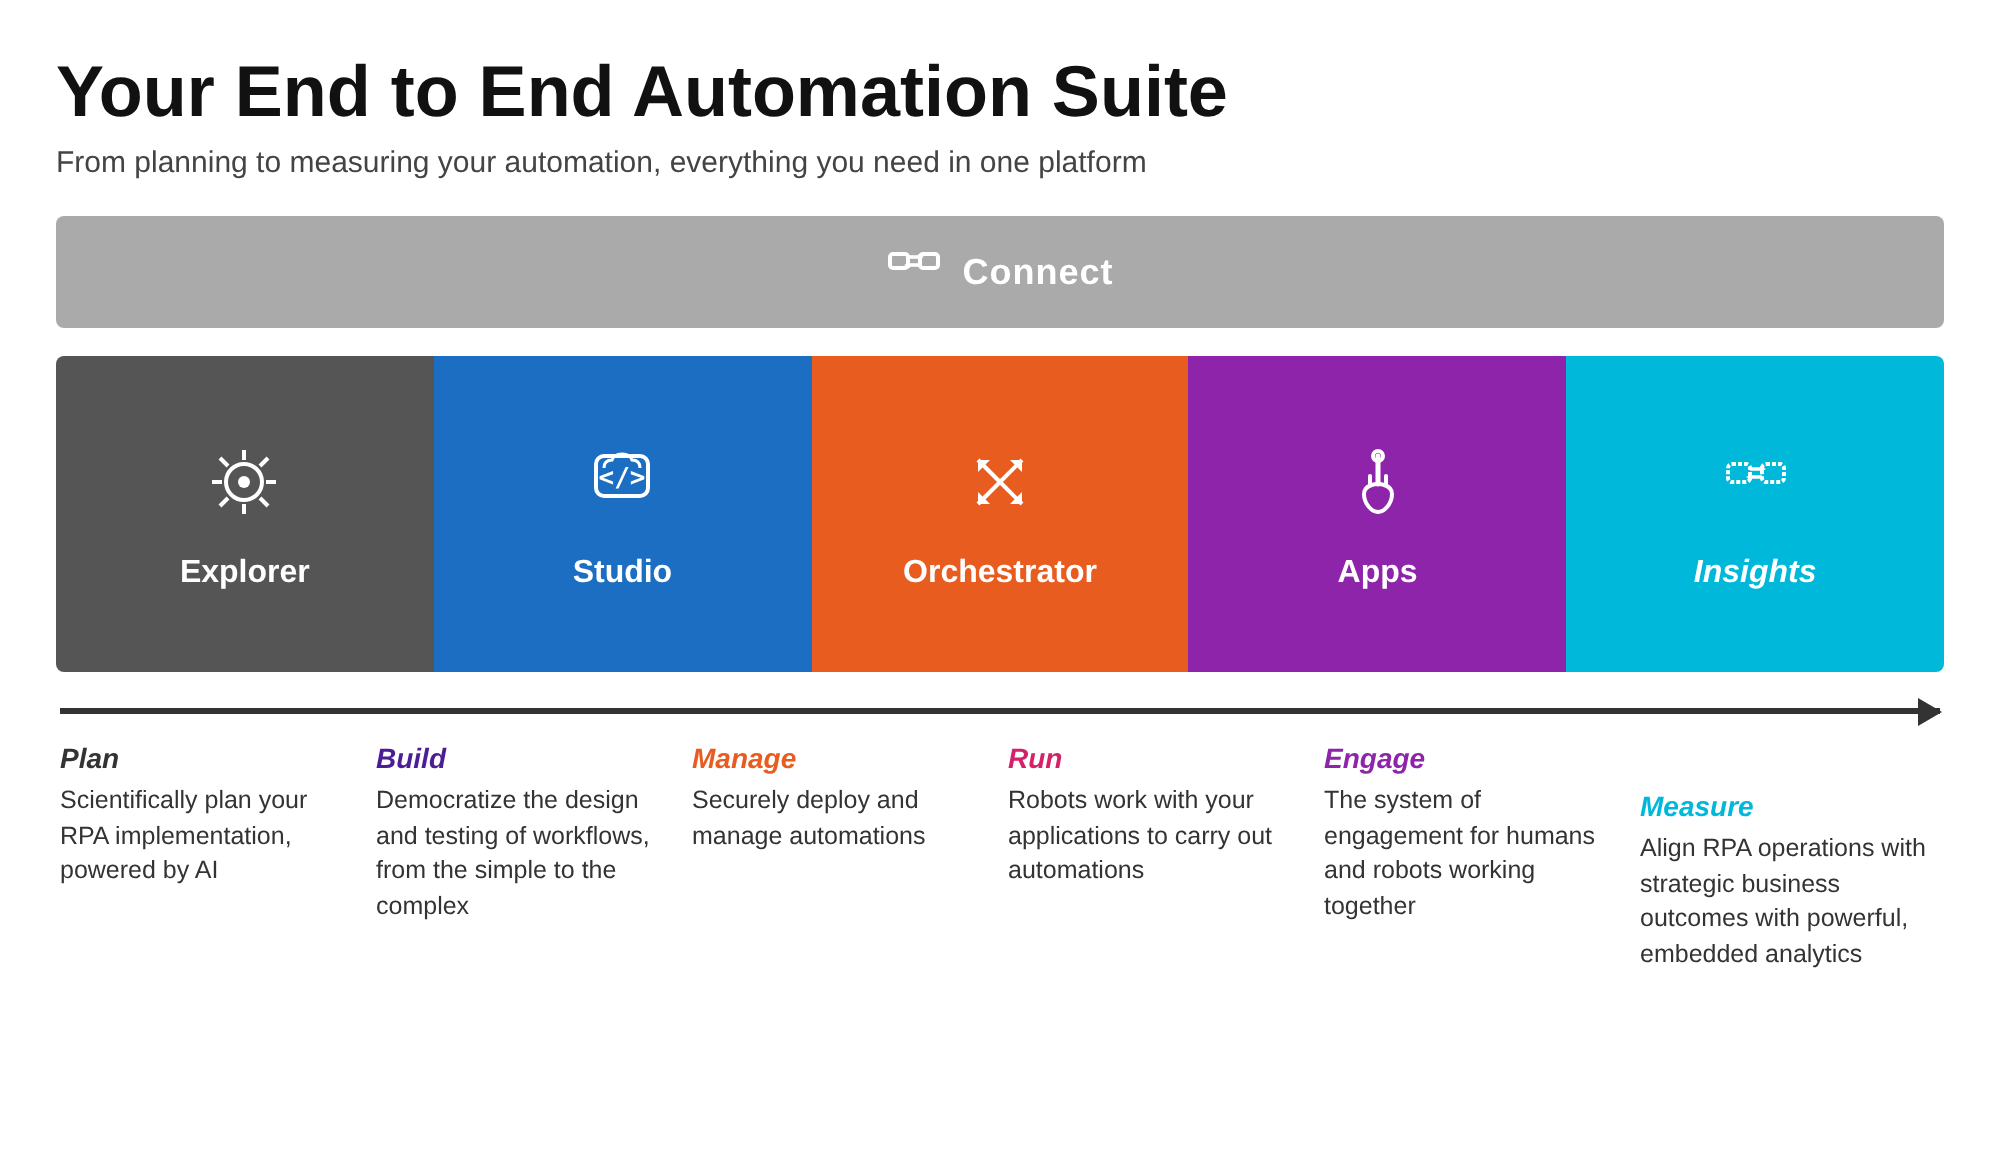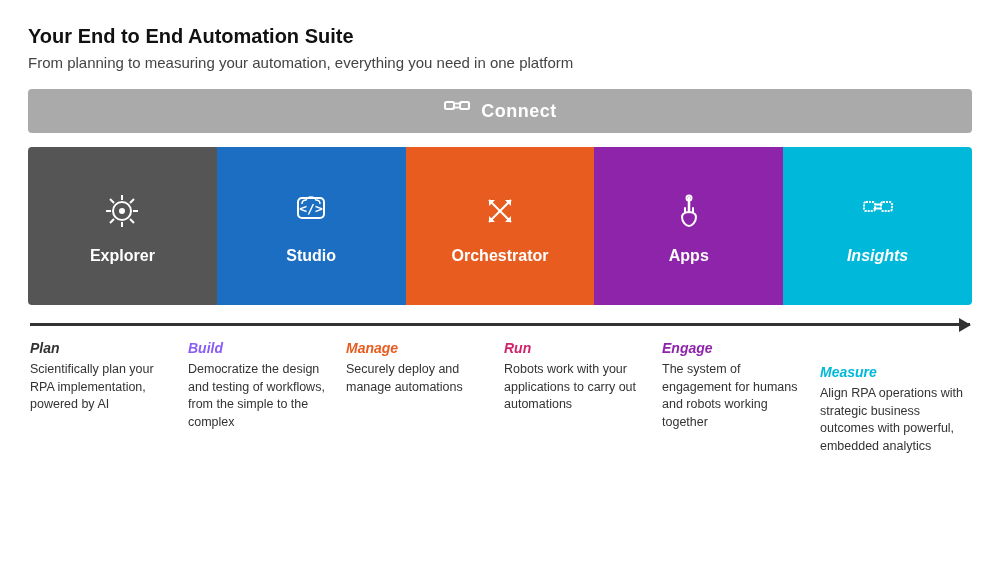--- a/index.html
+++ b/index.html
@@ -4,39 +4,39 @@
   <style>
     * { box-sizing: border-box; margin: 0; padding: 0; }
     body {
       font-family: -apple-system, BlinkMacSystemFont, 'Segoe UI', Helvetica, Arial, sans-serif;
       background: #fff;
       padding: 24px 28px;
       width: 1000px;
       min-height: 579px;
     }
     .main-title {
-      font-size: 20px;
+      font-size: 36px;
       font-weight: 800;
       color: #111;
       margin-bottom: 6px;
       line-height: 1.2;
     }
     .subtitle {
       font-size: 15px;
       color: #444;
       margin-bottom: 18px;
     }
     
     .connect-bar {
       background: #aaa;
       border-radius: 4px;
       display: flex;
       align-items: center;
       justify-content: center;
-      height: 44px;
+      height: 56px;
       margin-bottom: 14px;
       gap: 10px;
     }
     .connect-icon {
       color: #fff;
       font-size: 22px;
     }
     .connect-label {
       color: #fff;
       font-size: 18px;
@@ -114,21 +114,21 @@
       border-right: 1px solid transparent;
     }
     .desc-col:first-child { padding-left: 2px; }
     .desc-heading {
       font-size: 14px;
       font-weight: 700;
       margin-bottom: 5px;
       font-style: italic;
     }
     .desc-heading-plan { color: #333; }
-    .desc-heading-build { color: #8b5cf6; }
+    .desc-heading-build { color: #4c1d95; }
     .desc-heading-manage { color: #e85c20; }
     .desc-heading-run { color: #d4226a; }
     .desc-heading-engage { color: #8e24aa; }
     .desc-heading-measure { color: #00b8d9; margin-top: 24px; }
     .desc-text {
       font-size: 12.5px;
       color: #333;
       line-height: 1.4;
     }
   </style>

